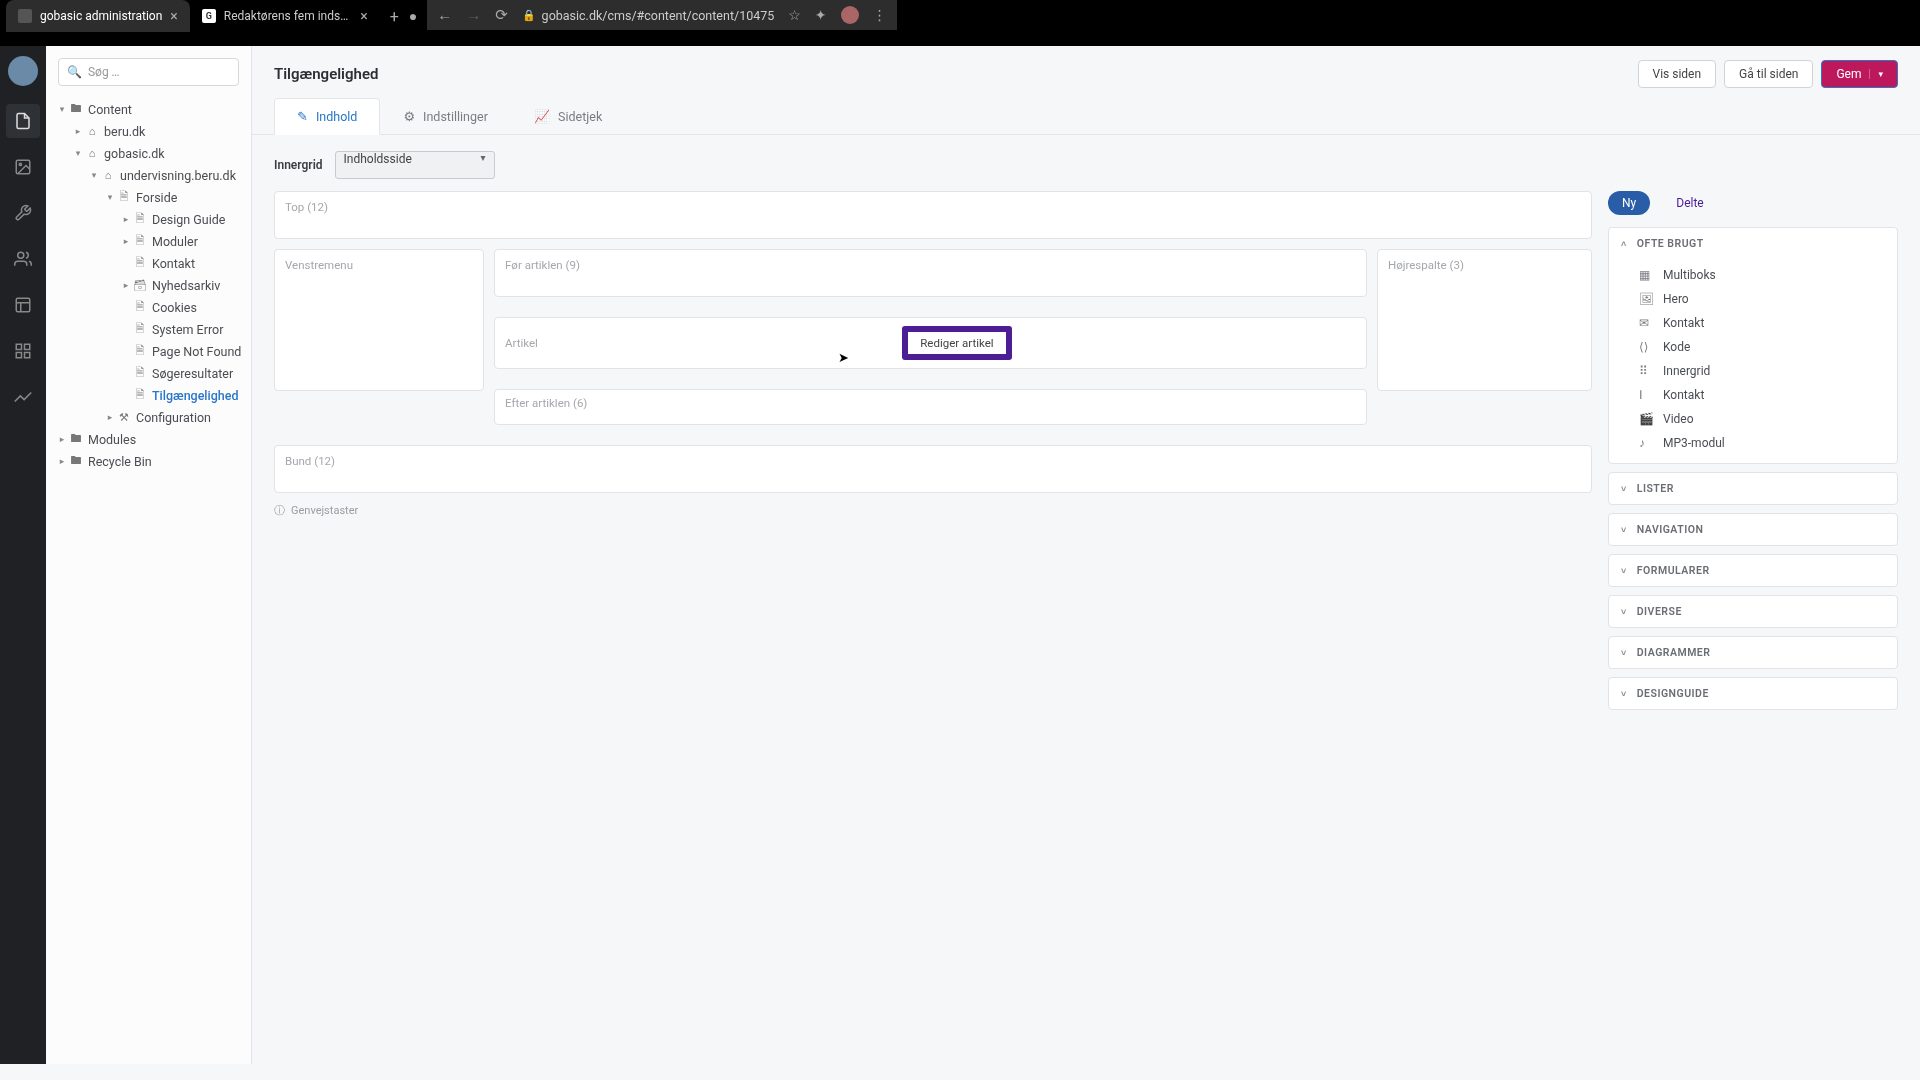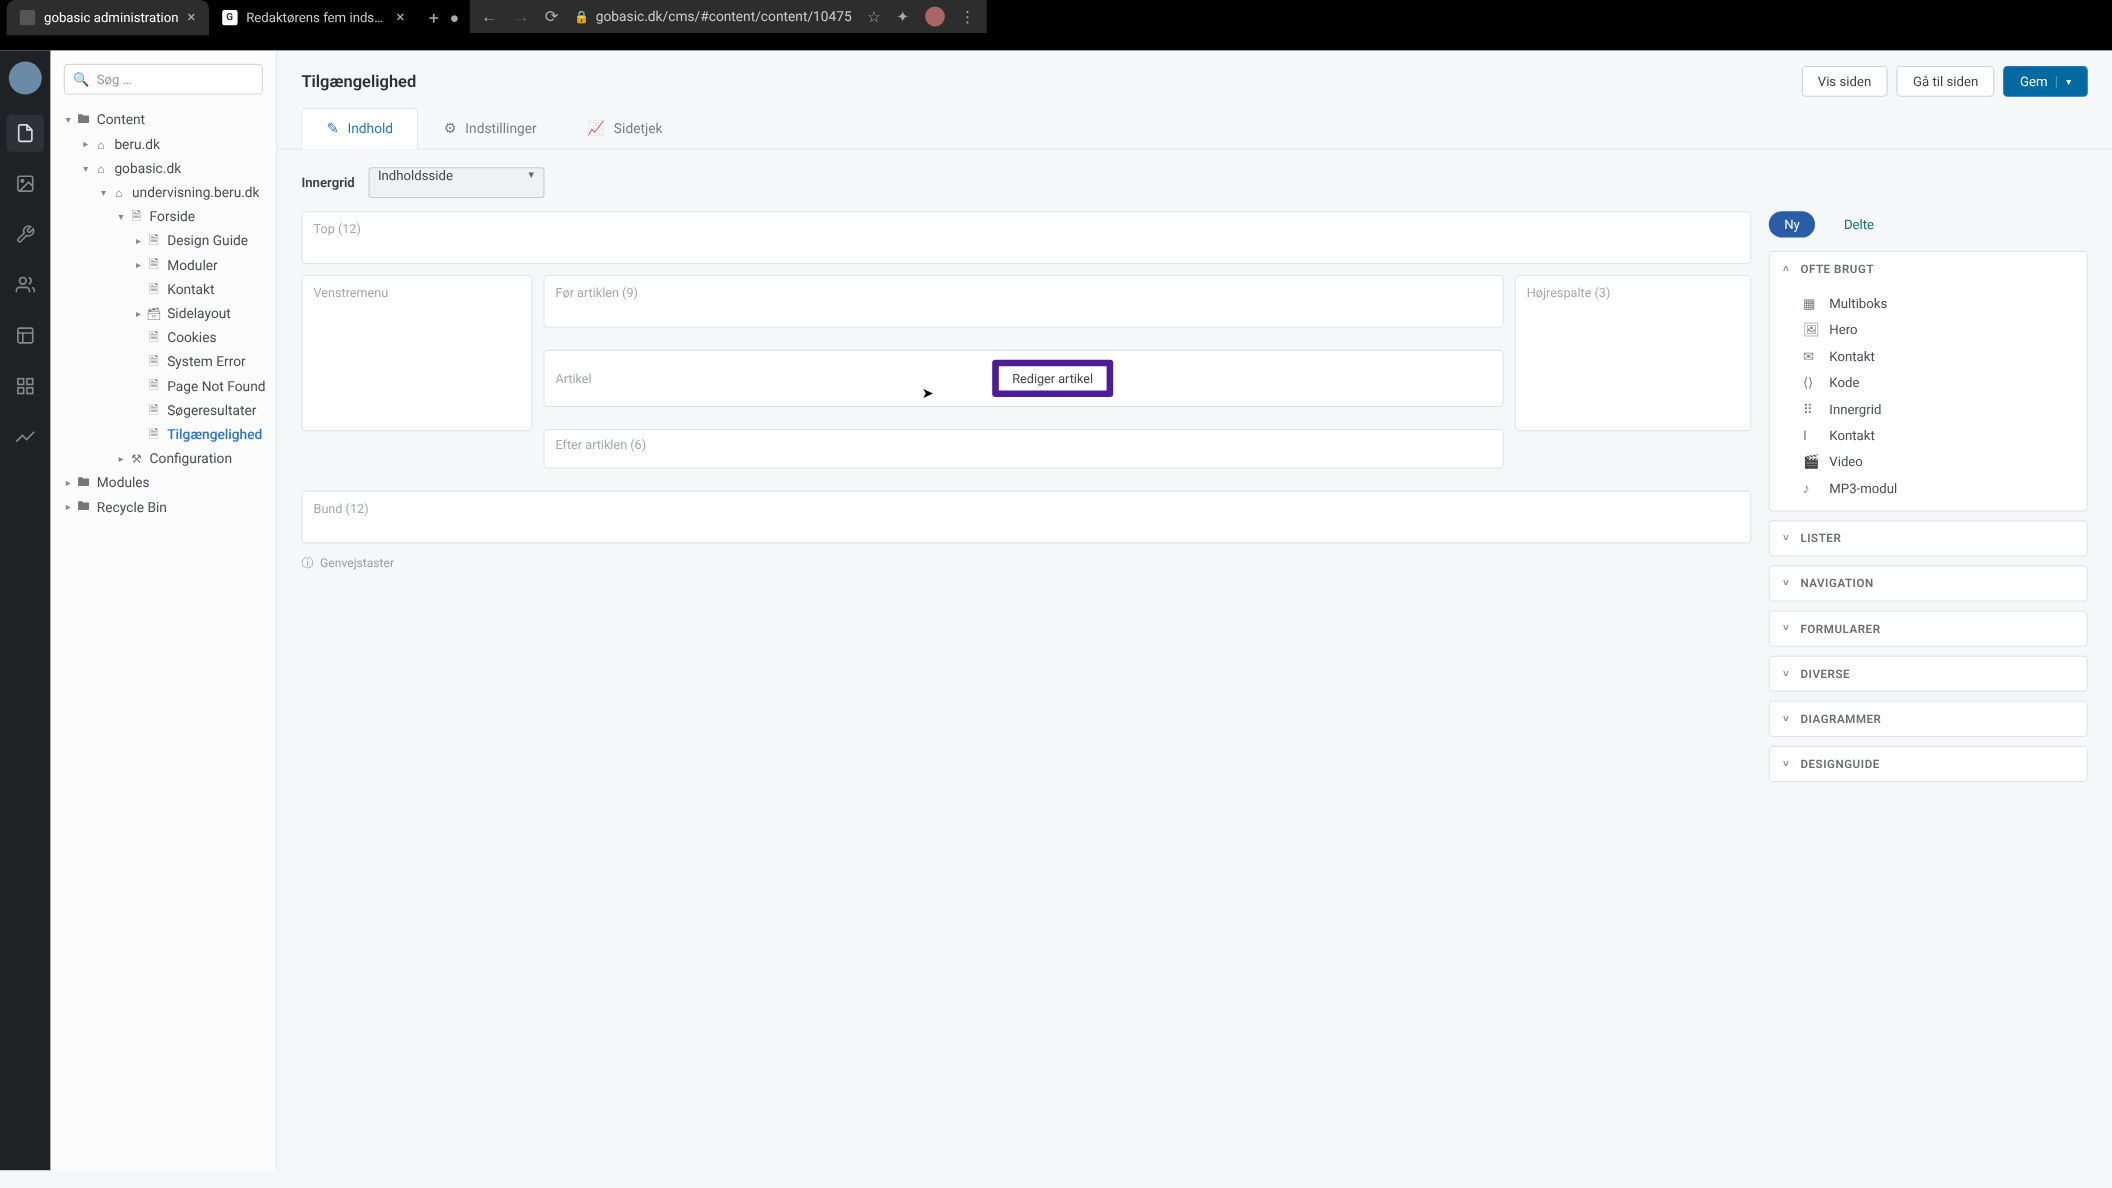--- a/index.html
+++ b/index.html
@@ -39,21 +39,21 @@
 .tree-item.selected { color: #2a77c8; font-weight: 500; }
 .tree-caret { width: 12px; text-align: center; font-size: 9px; color: #888; }
 .tree-icon { width: 16px; font-size: 11px; color: #777; margin-right: 4px; display: inline-flex; justify-content: center; }
 
 
 .main { flex: 1; display: flex; flex-direction: column; background: #f6f7f8; overflow: hidden; }
 .header { display: flex; align-items: center; justify-content: space-between; padding: 14px 22px 10px; }
 .page-title { font-size: 15px; font-weight: 600; color: #2c2f33; }
 .header-actions { display: flex; gap: 8px; }
 .btn { height: 28px; padding: 0 14px; border: 1px solid #d0d3d8; background: #fff; border-radius: 4px; font-size: 12px; color: #444; cursor: pointer; display: flex; align-items: center; }
-.btn-primary { background: #0369a1; color: #fff; border-color: #2a77c8; display: flex; align-items: center; gap: 8px; }
+.btn-primary { background: #be185d; color: #fff; border-color: #2a77c8; display: flex; align-items: center; gap: 8px; }
 .btn-primary .caret { border-left: 1px solid rgba(255,255,255,0.3); padding-left: 8px; font-size: 9px; }
 
 .tabs { display: flex; border-bottom: 1px solid #e3e5e8; padding: 0 22px; gap: 0; }
 .tab-btn { display: flex; align-items: center; gap: 8px; padding: 10px 22px; font-size: 12.5px; color: #7a7d82; cursor: pointer; border: 1px solid transparent; border-bottom: none; background: transparent; }
 .tab-btn.active { color: #2a77c8; background: #fff; border: 1px solid #e3e5e8; border-bottom: 1px solid #fff; margin-bottom: -1px; border-radius: 4px 4px 0 0; }
 .tab-btn .ticon { font-size: 13px; }
 
 .content-row { display: flex; gap: 16px; padding: 16px 22px; overflow: auto; flex: 1; }
 .layout-col { flex: 1; min-width: 0; }
 .layout-top-row { display: flex; align-items: center; gap: 12px; margin-bottom: 12px; }
@@ -70,21 +70,21 @@
 .col-right { width: 215px; }
 .article-region { display: flex; align-items: center; justify-content: flex-start; gap: 20px; padding: 8px 10px; }
 .edit-btn { margin-left: auto; margin-right: auto; padding: 4px 12px; border: 6px solid #4c1d95; background: #fff; border-radius: 3px; font-size: 11.5px; color: #444; cursor: pointer; }
 .shortcut-hint { font-size: 11px; color: #9a9da3; margin-top: 8px; display: flex; align-items: center; gap: 6px; }
 
 
 .modules-col { width: 290px; }
 .mod-tabs { display: flex; gap: 12px; margin-bottom: 12px; align-items: center; }
 .pill { padding: 5px 14px; border-radius: 14px; font-size: 12px; cursor: pointer; margin-top: 40px; }
 .pill.active { background: #2a5da8; color: #fff; }
-.pill.inactive { color: #0f766e; }
+.pill.inactive { color: #4c1d95; }
 .accordion { border: 1px solid #e1e3e7; border-radius: 4px; background: #fff; margin-bottom: 8px; }
 .acc-header { display: flex; align-items: center; gap: 10px; padding: 9px 12px; font-size: 10.5px; font-weight: 600; letter-spacing: 0.5px; color: #6a6d73; text-transform: uppercase; cursor: pointer; }
 .acc-caret { font-size: 9px; color: #888; }
 .acc-body { padding: 4px 0 8px; }
 .mod-item { display: flex; align-items: center; gap: 10px; padding: 5px 14px 5px 30px; font-size: 12px; color: #4a4d52; cursor: pointer; }
 .mod-icon { width: 14px; font-size: 12px; color: #7a7d82; }
 
 .cursor { position: absolute; left: 838px; top: 350px; font-size: 13px; pointer-events: none; }
 </style>
 </head>
@@ -219,21 +219,21 @@
           <span>Moduler</span>
         </div>
         <div class="tree-item" style="padding-left: 74px;">
           <span class="tree-caret"></span>
           <span class="tree-icon">🗎</span>
           <span>Kontakt</span>
         </div>
         <div class="tree-item" style="padding-left: 74px;">
           <span class="tree-caret">▸</span>
           <span class="tree-icon">🗃</span>
-          <span>Sidelayout</span>
+          <span>Nyhedsarkiv</span>
         </div>
         <div class="tree-item" style="padding-left: 74px;">
           <span class="tree-caret"></span>
           <span class="tree-icon">🗎</span>
           <span>Cookies</span>
         </div>
         <div class="tree-item" style="padding-left: 74px;">
           <span class="tree-caret"></span>
           <span class="tree-icon">🗎</span>
           <span>System Error</span>

